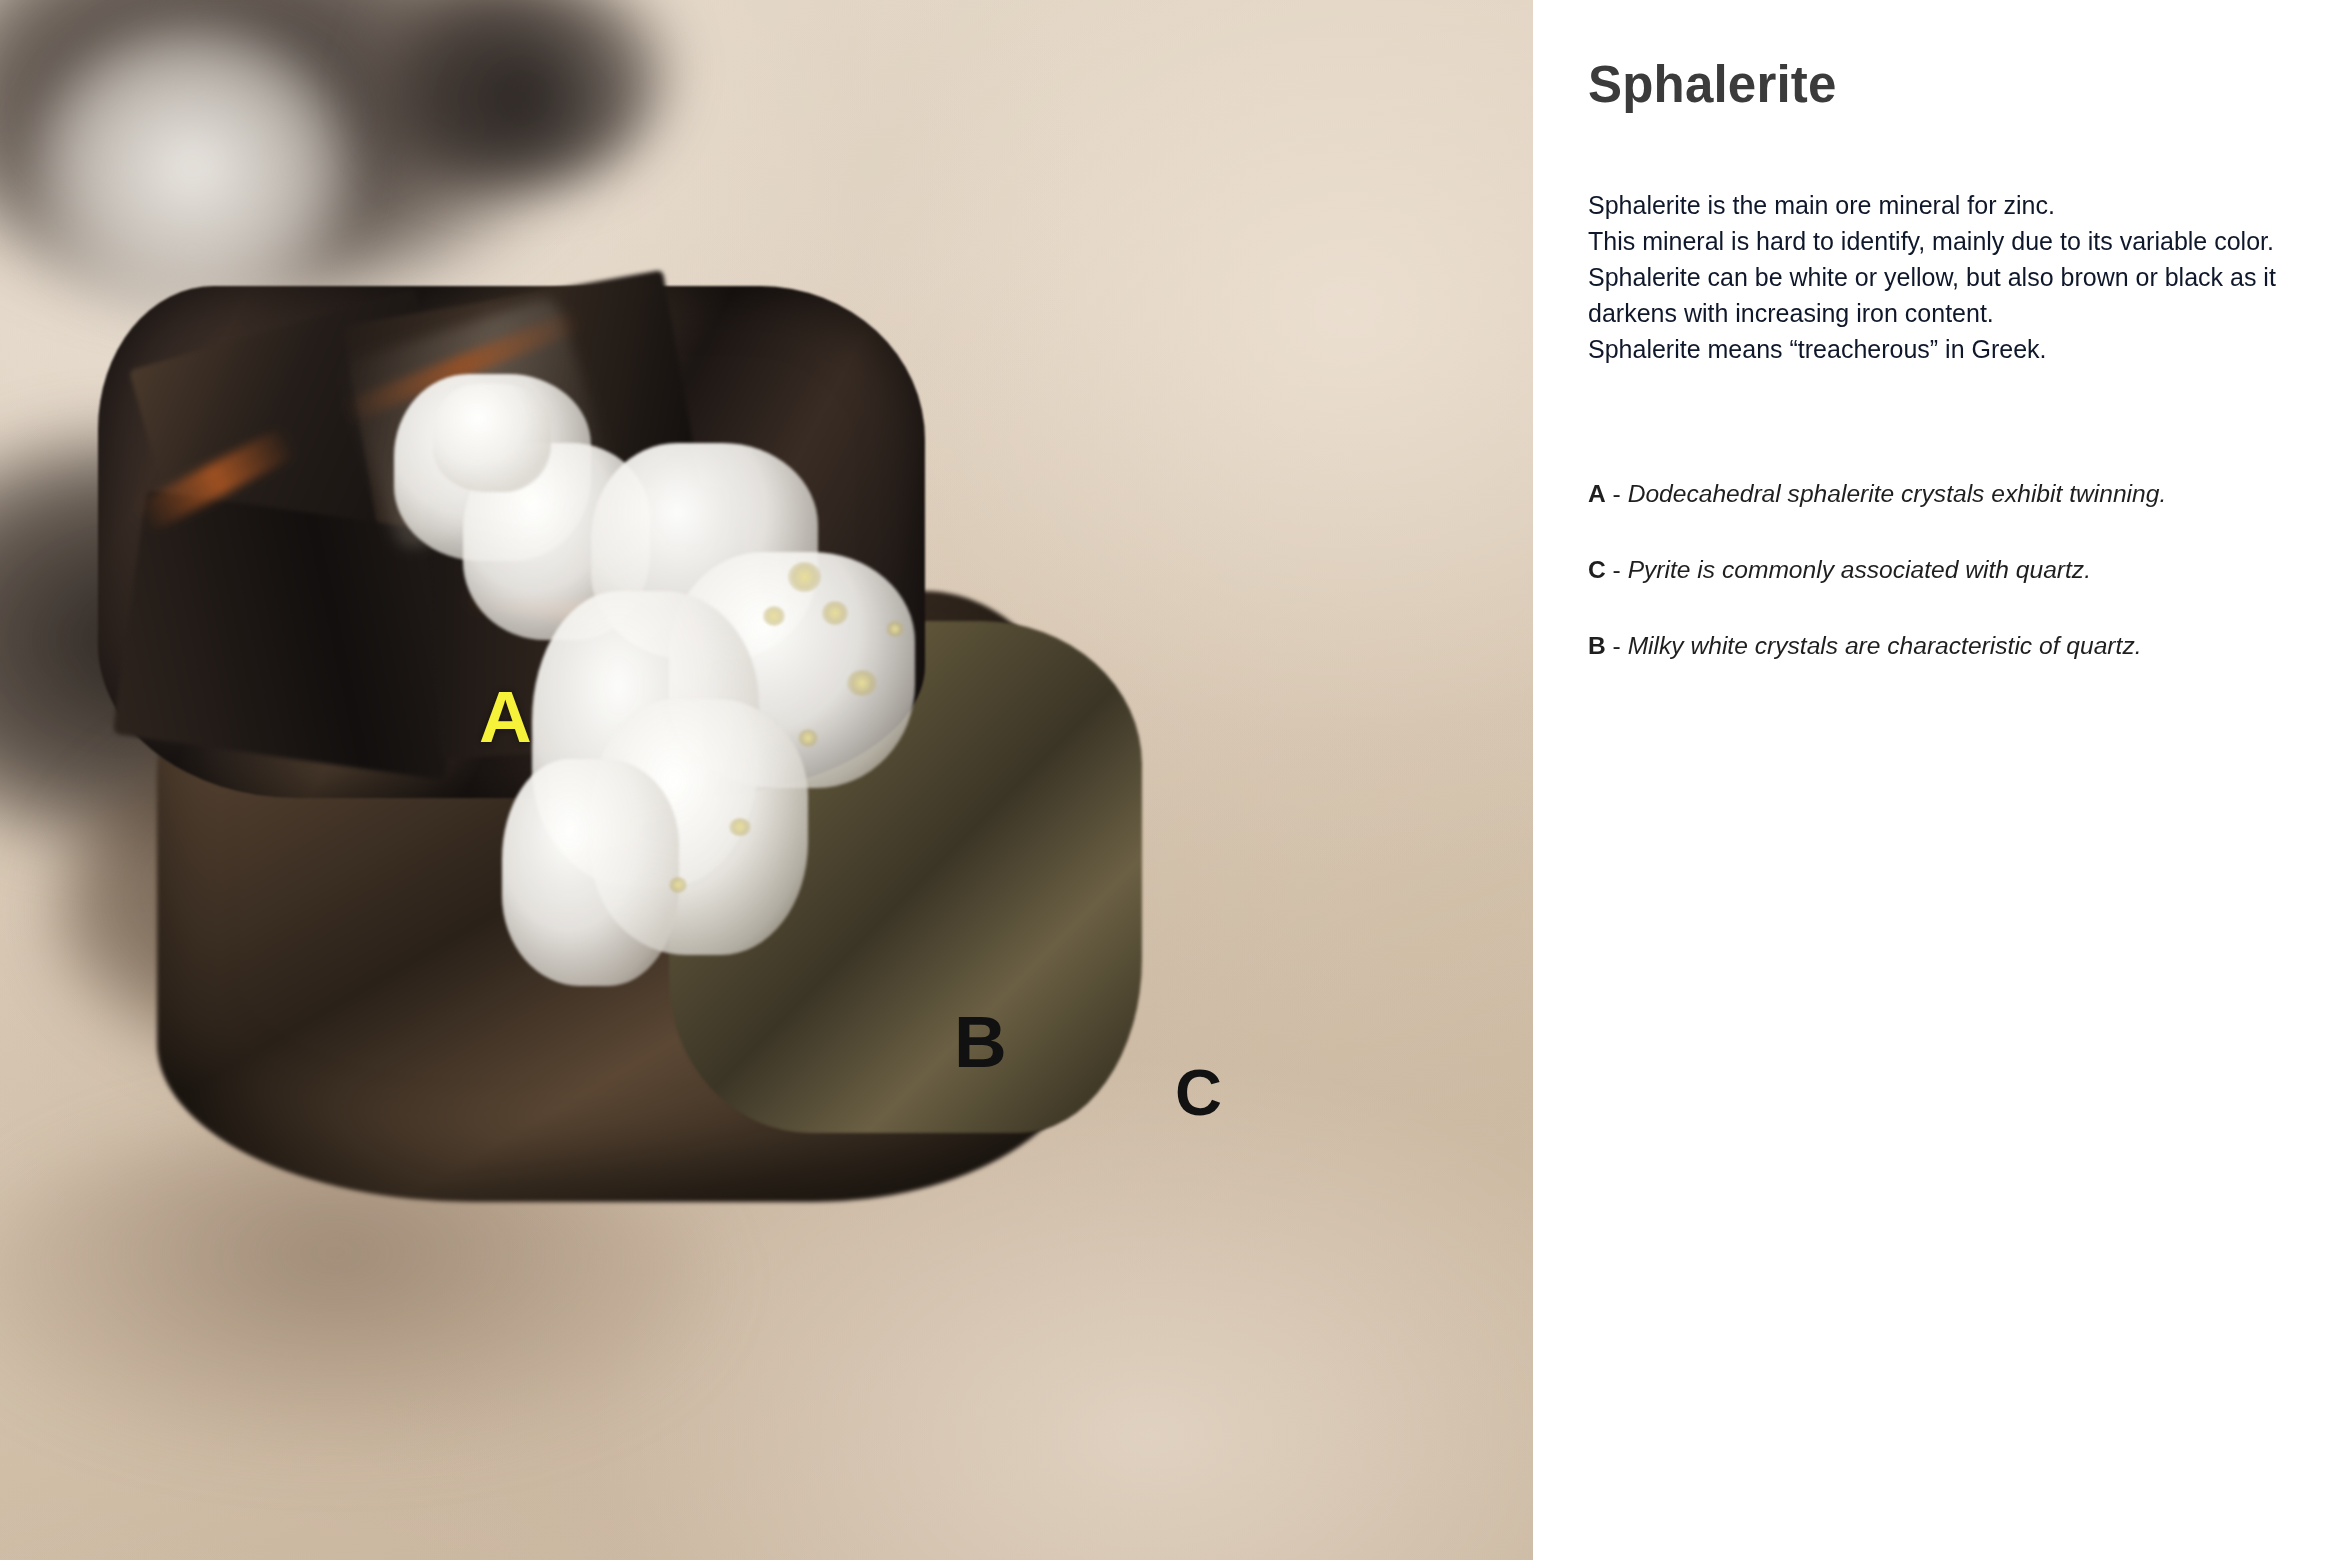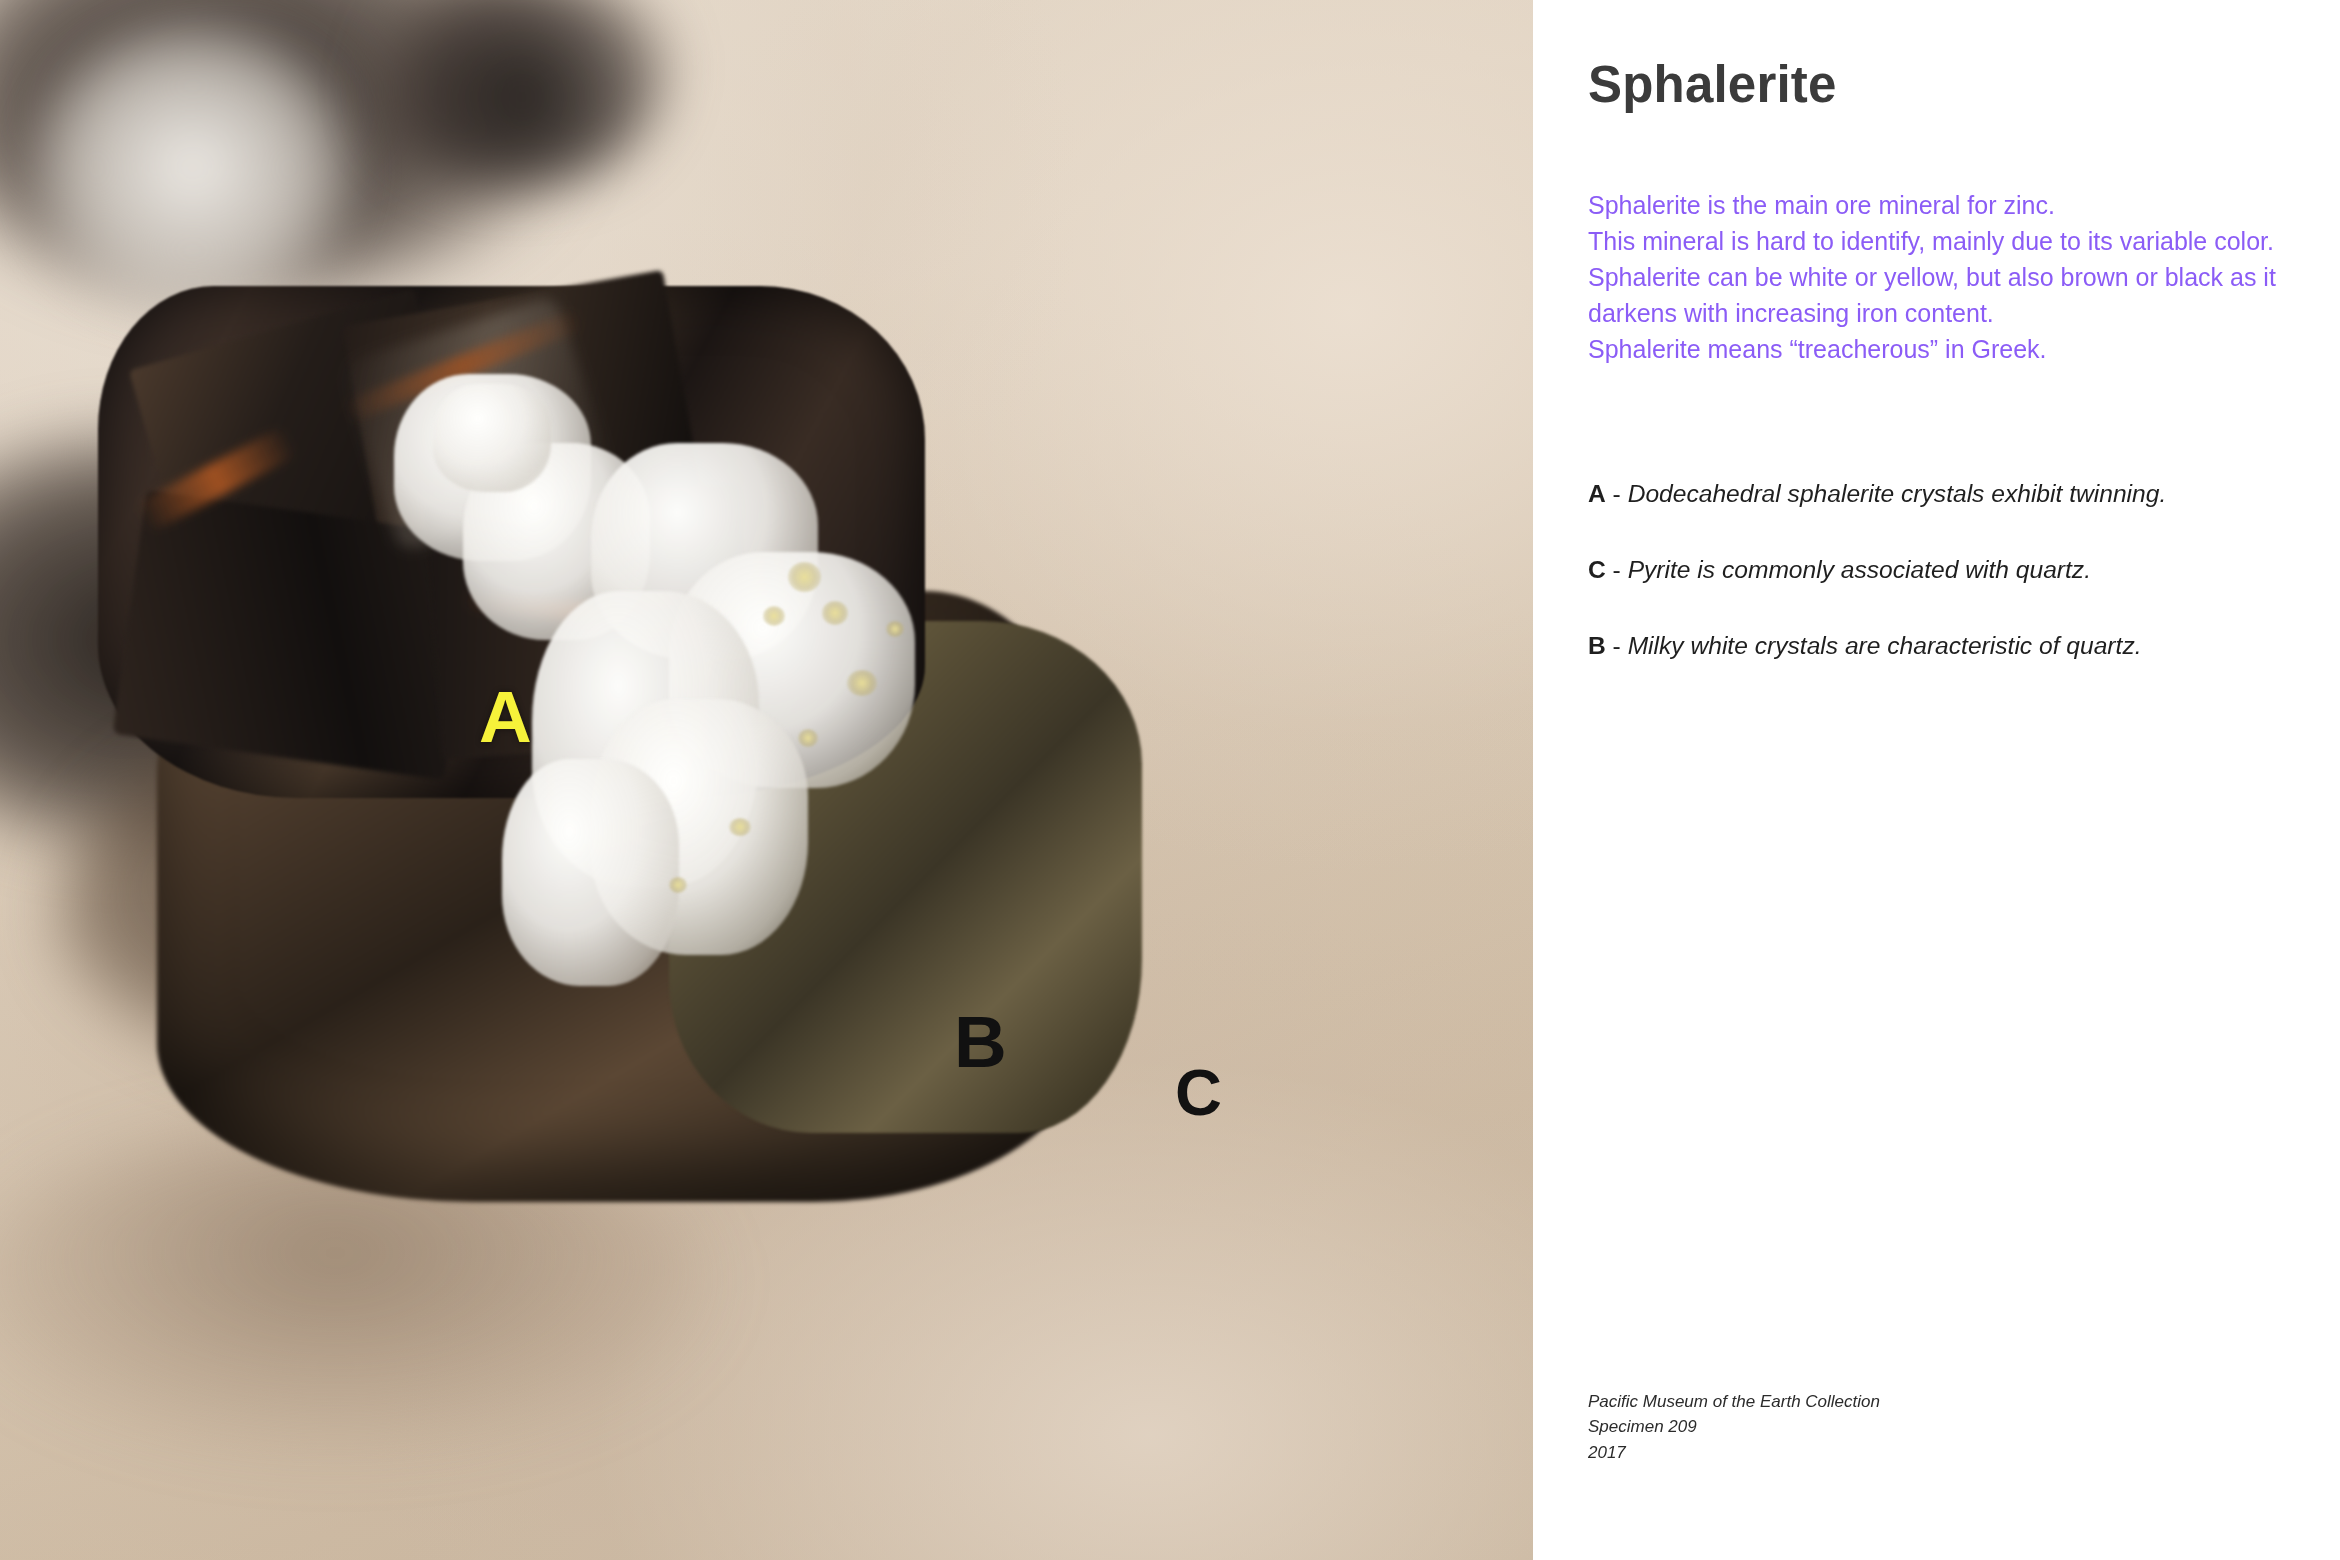--- a/index.html
+++ b/index.html
@@ -203,21 +203,21 @@
     font-size: 51px;
     font-weight: bold;
     color: #3b3b3b;
     margin: 0 0 0 0;
     letter-spacing: 0.2px;
   }
   .intro {
     margin-top: 73px;
     font-size: 25px;
     line-height: 1.44;
-    color: #8b5cf6;
+    color: #0f172a;
   }
   .intro p { margin: 0; }
   .keys {
     margin-top: 110px;
   }
   .key-row {
     font-size: 24.6px;
     color: #1f1f1f;
     margin-bottom: 43px;
     line-height: 1.35;
@@ -306,20 +306,15 @@
         <span class="key-letter">A</span><span class="key-sep"> - </span><span class="key-desc">Dodecahedral sphalerite crystals exhibit twinning.</span>
       </div>
       <div class="key-row">
         <span class="key-letter">C</span><span class="key-sep"> - </span><span class="key-desc">Pyrite is commonly associated with quartz.</span>
       </div>
       <div class="key-row">
         <span class="key-letter">B</span><span class="key-sep"> - </span><span class="key-desc">Milky white crystals are characteristic of quartz.</span>
       </div>
     </div>
 
-    <div class="credit">
-      <div>Pacific Museum of the Earth Collection</div>
-      <div>Specimen 209</div>
-      <div>2017</div>
-    </div>
   </div>
 </div>
 
 
 </body></html>

